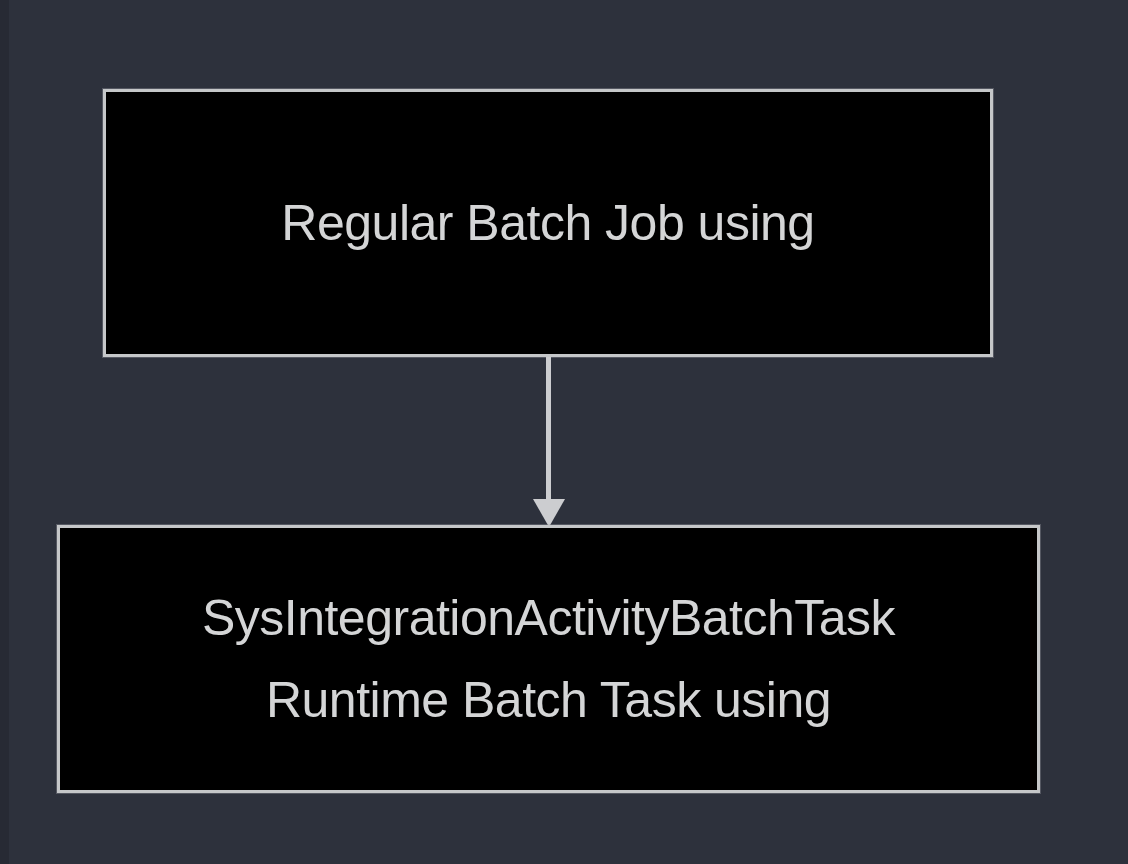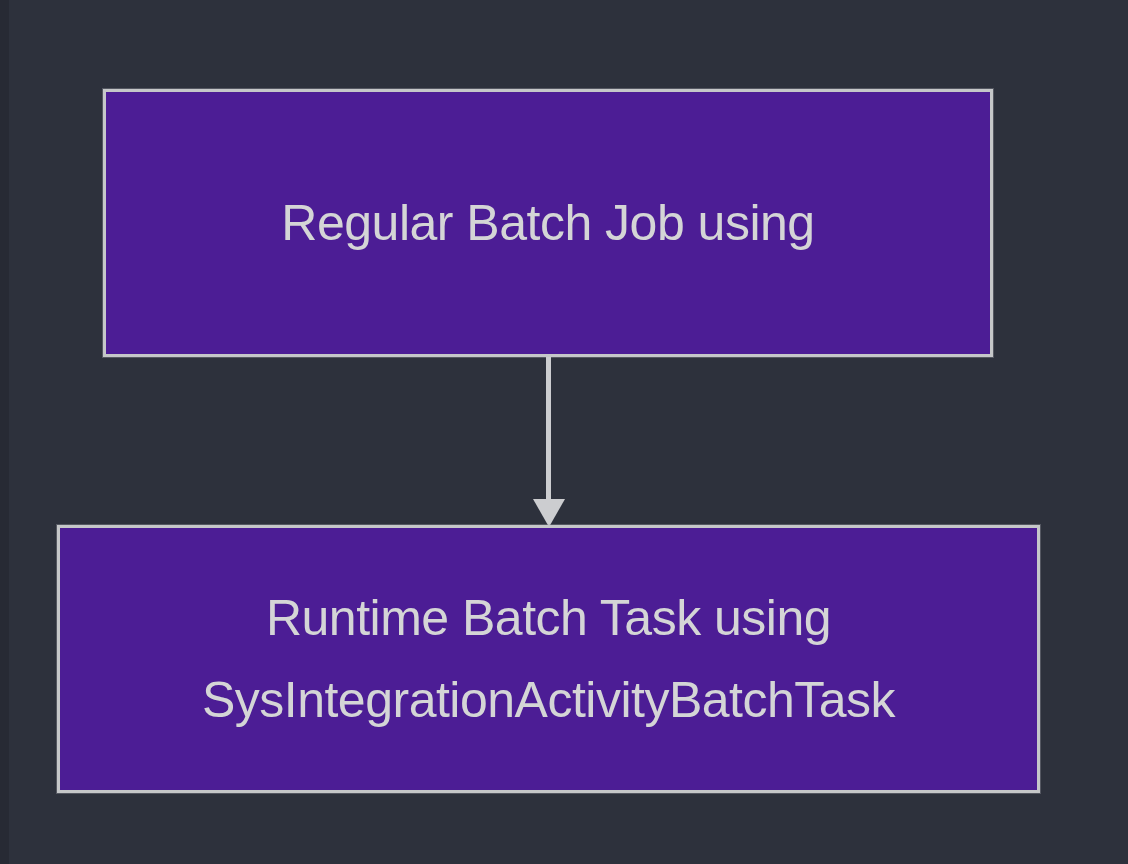--- a/index.html
+++ b/index.html
@@ -19,21 +19,21 @@
     position: absolute;
     left: 0;
     top: 0;
     width: 9px;
     height: 864px;
     background: #272a34;
   }
   .node {
     position: absolute;
     box-sizing: border-box;
-    background: #4c1d95;
+    background: #000000;
     border: 3px solid #c5c7c9;
     box-shadow: 0 0 0 1px rgba(160,163,168,0.35);
     display: flex;
     flex-direction: column;
     align-items: center;
     justify-content: center;
     text-align: center;
     color: #d4d5d6;
     font-size: 50px;
     line-height: 82px;
@@ -81,17 +81,17 @@
   <div class="left-strip"></div>
 
   <div class="node node-top">
     <div class="node-line">Regular Batch Job using</div>
   </div>
 
   <div class="arrow-line"></div>
   <div class="arrow-head"></div>
 
   <div class="node node-bottom">
+    <div class="node-line">SysIntegrationActivityBatchTask</div>
     <div class="node-line">Runtime Batch Task using</div>
-    <div class="node-line">SysIntegrationActivityBatchTask</div>
   </div>
 
 </div>
 
 </body></html>

